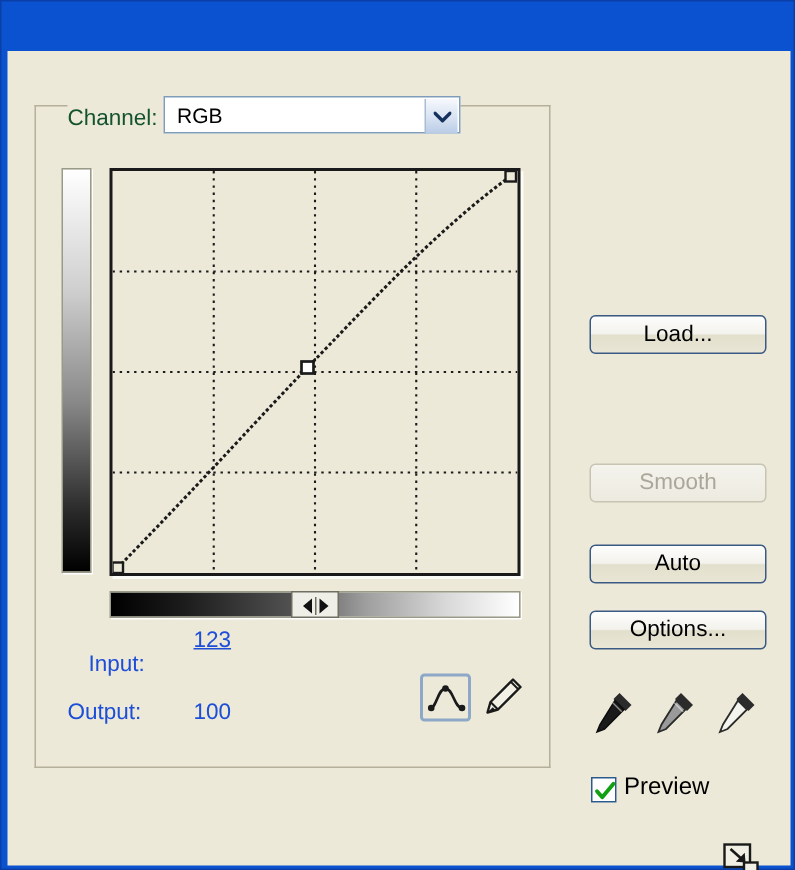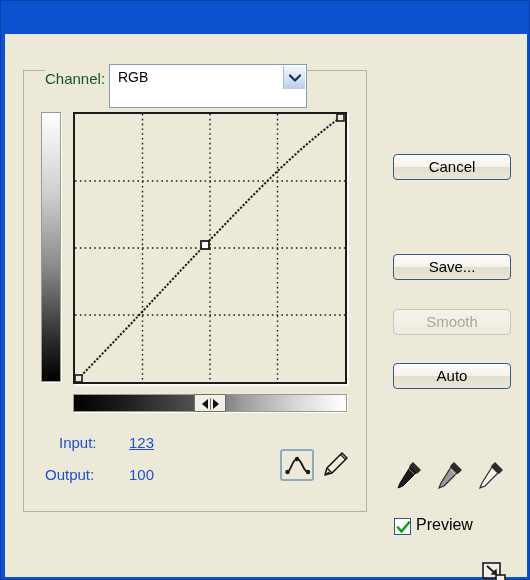--- a/index.html
+++ b/index.html
@@ -85,21 +85,21 @@
   
   #channel-label {
     position: absolute;
     left: 40px; top: 36px;
     font-size: 15px;
     color: #14532d;
   }
   #channel-select {
     position: absolute;
     left: 104px; top: 30px;
-    width: 198px; height: 44px;
+    width: 198px; height: 25px;
     background: #ffffff;
     border: 1px solid #7f9db9;
     cursor: pointer;
   }
   #channel-value {
     position: absolute;
     left: 8px; top: 4px;
     font-size: 14px;
     color: #000000;
   }
@@ -172,21 +172,21 @@
     width: 32px; height: 18px;
     background: #efefe8;
     border: 1px solid #6f6f62;
     cursor: pointer;
   }
   #h-gradient-toggle svg { position: absolute; left: 4px; top: 3px; }
 
   
   .io-row { position: absolute; font-size: 15px; color: #1d4ed8; }
   #input-label  { left: 54px;  top: 400px; }
-  #input-value  { left: 124px; top: 400px; text-decoration: underline; }
+  #input-value  { left: 124px; top: 384px; text-decoration: underline; }
   #output-label { left: 40px;  top: 432px; }
   #output-value { left: 124px; top: 432px; }
 
   
   #curve-tool {
     position: absolute;
     left: 275px; top: 415px;
     width: 34px; height: 32px;
     background: #ece9d8;
     border: 2px solid #8ea8c8;
@@ -350,24 +350,24 @@
       <span>
         <svg width="30" height="32" viewBox="0 0 30 32">
           <path d="M21 4 L26 9 L11 24 L4 26 L6 19 Z" fill="#f2f0e4" stroke="#1a1a1a" stroke-width="1.6" stroke-linejoin="round"></path>
           <path d="M6 19 L11 24" stroke="#1a1a1a" stroke-width="1.4"></path>
           <path d="M4 26 L7.5 22.5 L9.5 24.5 Z" fill="#1a1a1a"></path>
           <path d="M19.5 5.5 L24.5 10.5" stroke="#1a1a1a" stroke-width="1.3"></path>
         </svg>
       </span>
     </div>
 
-    <div class="btn" id="btn-cancel">Cancel</div>
-    <div class="btn" id="btn-save">Save...</div>
+    <div class="btn" id="btn-load">Load...</div>
     <div class="btn disabled" id="btn-smooth">Smooth</div>
     <div class="btn" id="btn-auto">Auto</div>
+    <div class="btn" id="btn-options">Options...</div>
 
     <div id="eyedroppers">
       <div class="eyedropper" id="eyedropper-black">
         <span>
           <svg width="30" height="32" viewBox="0 0 30 32">
             <path d="M18 3 L26 11 L22 15 L14 7 Z" fill="#2b2b2b"></path>
             <path d="M15 8 L21 14 L8 27 L3 29 L5 24 Z" fill="#1a1a1a" stroke="#0d0d0d" stroke-width="1"></path>
             <path d="M13.5 9.5 L19.5 15.5" stroke="#ffffff" stroke-width="0.9" opacity="0.5"></path>
           </svg>
         </span>

